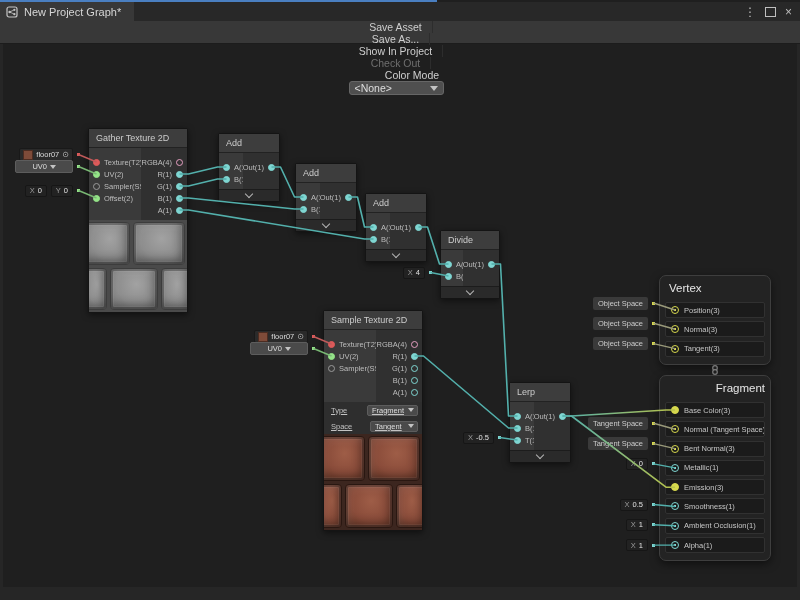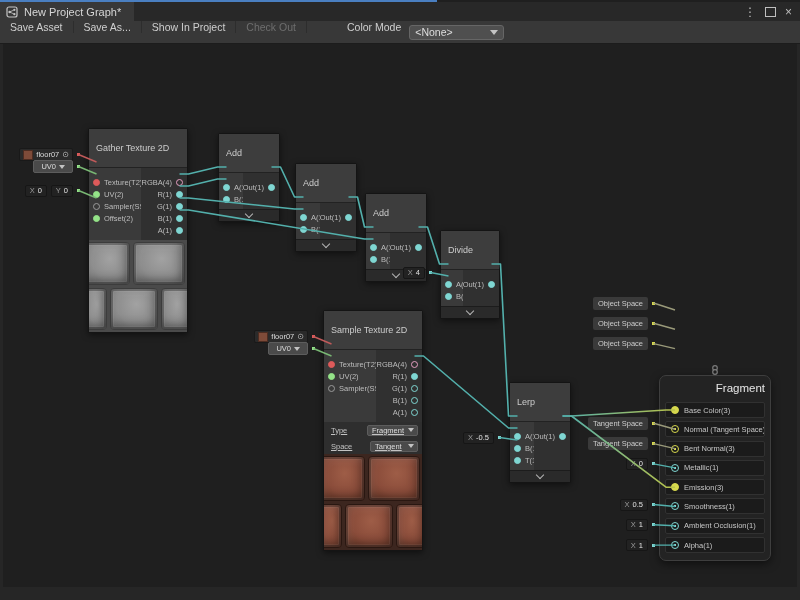--- a/index.html
+++ b/index.html
@@ -7,41 +7,41 @@
     font-family:"Liberation Sans",sans-serif;-webkit-font-smoothing:antialiased;}
   
   .accent{position:absolute;left:0;top:0;width:437px;height:2px;background:#4a7fc1;z-index:12;}
   .titlebar{position:absolute;left:0;top:2px;width:800px;height:19px;background:#282828;z-index:11;display:flex;align-items:center;}
   .tab{height:19px;background:#383838;display:flex;align-items:center;gap:6px;padding:0 13px 0 6px;color:#d6d6d6;font-size:11px;}
   .win-controls{margin-left:auto;display:flex;align-items:center;gap:9px;padding-right:8px;color:#bfbfbf;}
   .win-controls span{font-size:12px;line-height:12px;cursor:default;}
   .maxbox{width:9px;height:8px;border:1.2px solid #bfbfbf;display:inline-block;}
   .closex{font-size:14px;}
   .toolbar{position:absolute;left:0;top:21px;width:800px;height:23px;background:#383838;z-index:11;
-    display:flex;align-items:flex-start;border-bottom:1px solid #1c1c1c;box-sizing:border-box;padding-right:8px;}
+    display:flex;align-items:center;border-bottom:1px solid #1c1c1c;box-sizing:border-box;padding-right:8px;flex-direction:column;}
   .tb{background:none;border:none;border-right:1px solid #2d2d2d;color:#cfcfcf;font-size:10.5px;
     font-family:inherit;padding:0 10px;cursor:default;}
   .tb.seg{border-left:1px solid #2d2d2d;margin-left:-1px;}
   .tb.disabled{color:#6e6e6e;}
   .cm-label{color:#cfcfcf;font-size:10.5px;display:flex;align-items:center;margin-left:32px;padding:0 8px;}
   .cm-dd{width:95px;height:15px;margin:auto 0;background:#4f4f4f;border:1px solid #666;border-radius:3px;
     display:flex;align-items:center;color:#dedede;font-size:10.5px;padding:0 5px;box-sizing:border-box;}
   .dd-tri{margin-left:auto;width:0;height:0;border-left:4px solid transparent;border-right:4px solid transparent;border-top:5px solid #c3c3c3;}
   .grp-right{margin-left:auto;display:flex;}
   
   #canvas{position:absolute;left:0;top:0;width:800px;height:600px;background:#1f1f1f;}
   .frame{position:absolute;background:#262626;z-index:9;}
   .frame.l{left:0;top:44px;width:3px;height:556px;}
   .frame.r{right:0;top:44px;width:3px;height:556px;}
   .frame.b{left:0;top:587px;width:800px;height:13px;}
   #wires{position:absolute;left:0;top:0;width:800px;height:600px;pointer-events:none;z-index:5;}
   
   .node{position:absolute;background:#2e2e2e;border:1px solid #141414;border-radius:2px;z-index:2;
     box-shadow:0 2px 6px rgba(0,0,0,.5);box-sizing:border-box;}
-  .node-header{height:18px;line-height:18px;padding:10px 7px;background:#3d3d3d;color:#cccccc;font-size:9px;
+  .node-header{height:18px;line-height:18px;padding:0 7px;background:#3d3d3d;color:#cccccc;font-size:9px;
     border-bottom:1px solid #222;white-space:nowrap;overflow:hidden;}
   .node-body{display:flex;}
   .col-in{flex:1.15;background:#3a3a3a;padding:8px 0 4px 4px;min-width:0;}
   .col-out{flex:1;background:#303030;padding:8px 4px 4px 0;}
   .port-row{height:12px;display:flex;align-items:center;gap:4px;font-size:7.5px;color:#bdbdbd;white-space:nowrap;}
   .port-row.out{justify-content:flex-end;}
   .port{width:7px;height:7px;border-radius:50%;border:1.2px solid #888;box-sizing:border-box;flex:none;background:transparent;}
   .opt-row{display:flex;align-items:center;justify-content:space-between;padding:2px 4px 2px 7px;height:12px;
     font-size:7.5px;color:#c3c3c3;background:#2e2e2e;text-decoration:underline;}
   .mini-dd{background:#4a4a4a;border:1px solid #5d5d5d;border-radius:2px;display:flex;align-items:center;
@@ -51,21 +51,21 @@
   .chev{width:5px;height:5px;border-left:1.4px solid #b5b5b5;border-bottom:1.4px solid #b5b5b5;transform:rotate(-45deg);margin-top:-3px;}
   
   .preview{display:flex;flex-direction:column;gap:3px;padding:2px;overflow:hidden;box-sizing:border-box;}
   .pv-row{flex:1;display:flex;gap:3px;}
   .tile{border-radius:4px;border:1.5px solid #333;box-sizing:border-box;
     box-shadow:inset 0 0 0 2px rgba(0,0,0,.28),inset 0 0 0 3px rgba(255,255,255,.05),inset 3px 3px 9px rgba(255,255,255,.10),inset -3px -4px 10px rgba(0,0,0,.35);}
   
   .widget{position:absolute;height:13px;display:flex;align-items:center;gap:4px;z-index:3;}
   .wbox{background:#2a2a2a;border:1px solid #191919;border-radius:2px;height:13px;display:flex;align-items:center;
     gap:3px;padding:0 3px;font-size:7.5px;color:#dcdcdc;box-sizing:border-box;}
-  .wbox.dd{background:#4a4a4a;border-color:#5d5d5d;padding:0 7px;}
+  .wbox.dd{background:#4a4a4a;border-color:#5d5d5d;padding:0 16px;}
   .thumb{width:8px;height:8px;background:#7e4b39;border:1px solid #4c2c21;flex:none;}
   .picker{font-size:8px;color:#b9b9b9;line-height:8px;}
   .pill{background:#222;border:1px solid #161616;border-radius:2px;height:12px;display:flex;align-items:center;
     gap:3px;padding:0 4px;font-size:7.5px;box-sizing:border-box;}
   .pill-l{color:#9a9a9a;} .pill-v{color:#e2e2e2;}
   .wdot{width:3px;height:3px;flex:none;}
   
   .block{position:absolute;background:#232323;border:1px solid #3e3e3e;border-radius:7px;z-index:2;
     padding:6px 5px 4px 5px;box-sizing:border-box;box-shadow:0 3px 8px rgba(0,0,0,.5);}
   .block-title{color:#e6e6e6;font-size:11.5px;height:14px;line-height:13px;margin:0 0 6px 4px;}
@@ -432,20 +432,35 @@
         <span class="wdot" id="bw-vertex-0" style="background: rgb(214, 216, 77);"></span>
       </div>
       <div class="tagw" style="top: 316.8px; right: 145px;">
         <span class="tagbox">Object Space</span>
         <span class="wdot" id="bw-vertex-1" style="background: rgb(214, 216, 77);"></span>
       </div>
       <div class="tagw" style="top: 337.1px; right: 145px;">
         <span class="tagbox">Object Space</span>
         <span class="wdot" id="bw-vertex-2" style="background: rgb(214, 216, 77);"></span>
       </div>
+      <div class="block" id="blk-vertex" style="left: 659px; top: 275px; width: 112px;">
+        <div class="block-title">Vertex</div>
+        <div class="block-row">
+          <span class="bport" id="p-vertex-row-0" style="border-color: rgb(214, 216, 77); background: radial-gradient(circle, rgb(214, 216, 77) 0px, rgb(214, 216, 77) 30%, transparent 34%);"></span>
+          <span class="brow-label">Position(3)</span>
+        </div>
+        <div class="block-row">
+          <span class="bport" id="p-vertex-row-1" style="border-color: rgb(214, 216, 77); background: radial-gradient(circle, rgb(214, 216, 77) 0px, rgb(214, 216, 77) 30%, transparent 34%);"></span>
+          <span class="brow-label">Normal(3)</span>
+        </div>
+        <div class="block-row">
+          <span class="bport" id="p-vertex-row-2" style="border-color: rgb(214, 216, 77); background: radial-gradient(circle, rgb(214, 216, 77) 0px, rgb(214, 216, 77) 30%, transparent 34%);"></span>
+          <span class="brow-label">Tangent(3)</span>
+        </div>
+      </div>
       <div class="tagw" style="top: 416.8px; right: 145px;">
         <span class="tagbox">Tangent Space</span>
         <span class="wdot" id="bw-fragment-1" style="background: rgb(214, 216, 77);"></span>
       </div>
       <div class="tagw" style="top: 437.1px; right: 145px;">
         <span class="tagbox">Tangent Space</span>
         <span class="wdot" id="bw-fragment-2" style="background: rgb(214, 216, 77);"></span>
       </div>
       <div class="widget" style="top: 457.4px; right: 145px;">
         <span class="pill">

